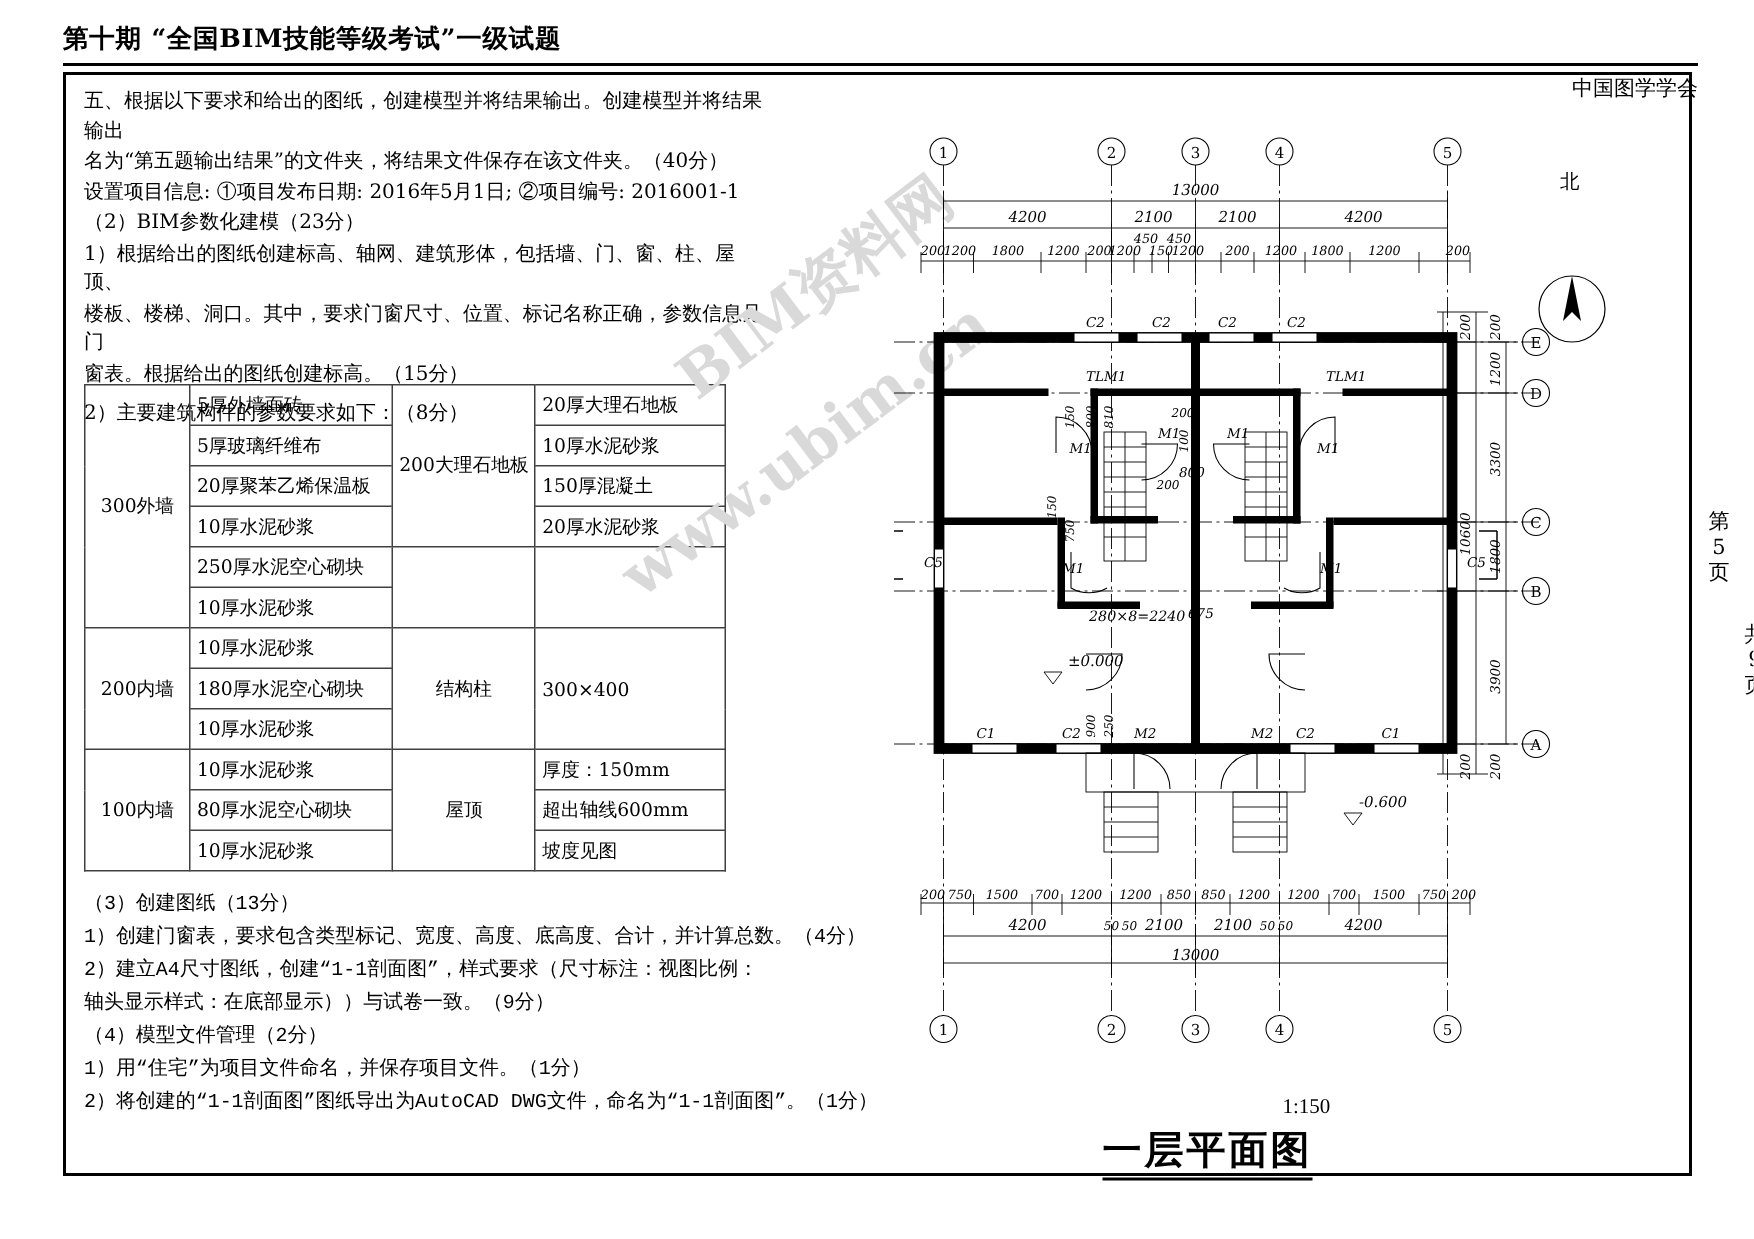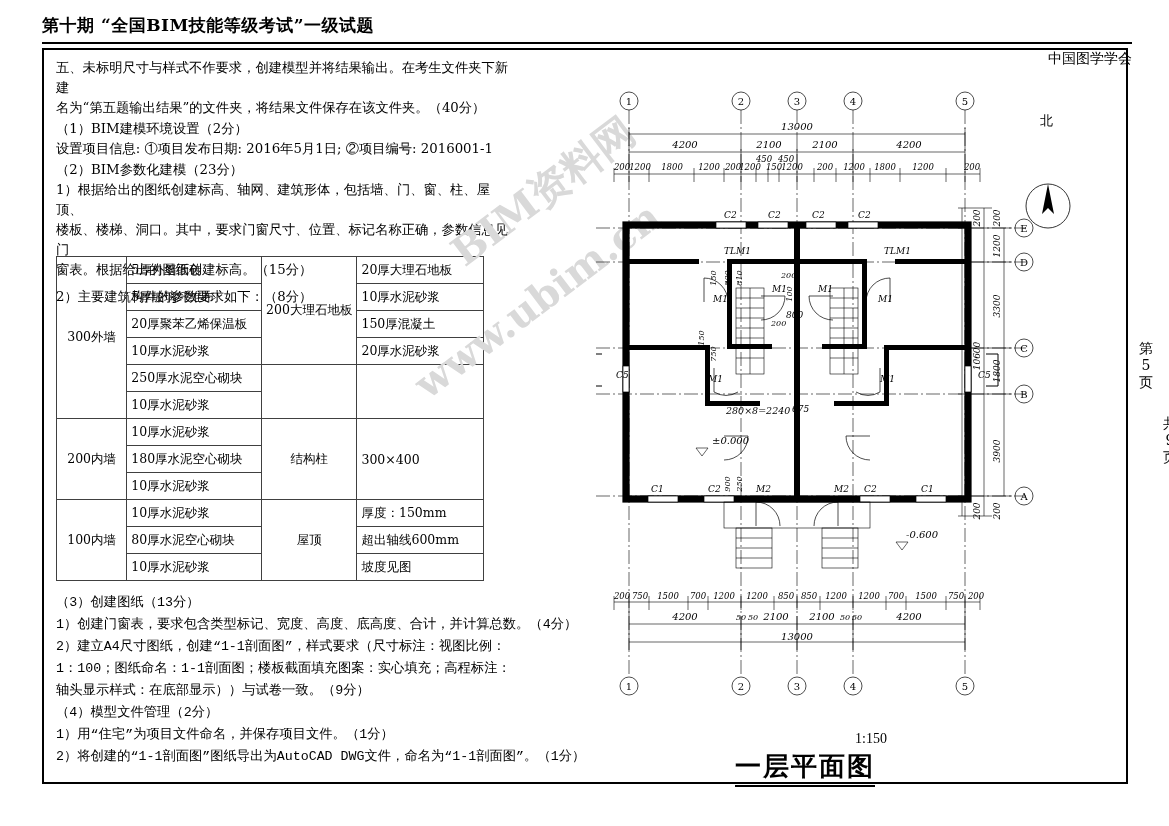--- a/index.html
+++ b/index.html
@@ -138,23 +138,22 @@
     <div class="hdr-org">中国图学学会</div>
   </div>
   <div class="hdr-rule"></div>
 
   <div class="sidemark" id="pg-col1">第 5 页</div>
   <div class="sidemark" id="pg-col2">共 9 页</div>
 
   <div class="frame"></div>
 
   <div class="txtcol">
-    <p>五、未标明尺寸与样式不作要求，创建模型并将结果输出。在考生文件夹下新建</p>
+    <p>五、根据以下要求和给出的图纸，创建模型并将结果输出。创建模型并将结果输出</p>
     <p>名为“第五题输出结果”的文件夹，将结果文件保存在该文件夹。（40分）</p>
-    <p>（1）BIM建模环境设置（2分）</p>
     <p>设置项目信息: ①项目发布日期: 2016年5月1日; ②项目编号: 2016001-1</p>
     <p>（2）BIM参数化建模（23分）</p>
     <p>1）根据给出的图纸创建标高、轴网、建筑形体，包括墙、门、窗、柱、屋顶、</p>
     <p>楼板、楼梯、洞口。其中，要求门窗尺寸、位置、标记名称正确，参数信息见门</p>
     <p>窗表。根据给出的图纸创建标高。（15分）</p>
     <p style="margin-top:7px">2）主要建筑构件的参数要求如下：（8分）</p>
   </div>
 
   <table class="tbl">
     <tbody>
@@ -212,21 +211,20 @@
       <td class="c-layer">10厚水泥砂浆</td>
       <td class="c-right">坡度见图</td>
     </tr>
   </tbody>
     </table>
 
   <div class="txtbot">
     <p>（3）创建图纸（13分）</p>
     <p>1）创建门窗表，要求包含类型标记、宽度、高度、底高度、合计，并计算总数。（4分）</p>
     <p>2）建立A4尺寸图纸，创建“1-1剖面图”，样式要求（尺寸标注：视图比例：</p>
-    <p>1：100；图纸命名：1-1剖面图；楼板截面填充图案：实心填充；高程标注：</p>
     <p>轴头显示样式：在底部显示））与试卷一致。（9分）</p>
     <p>（4）模型文件管理（2分）</p>
     <p>1）用“住宅”为项目文件命名，并保存项目文件。（1分）</p>
     <p>2）将创建的“1-1剖面图”图纸导出为AutoCAD DWG文件，命名为“1-1剖面图”。（1分）</p>
   </div>
 
   <div class="wm">
     <div class="wm-1">BIM资料网</div>
     <div class="wm-2">www.ubim.cn</div>
   </div>

